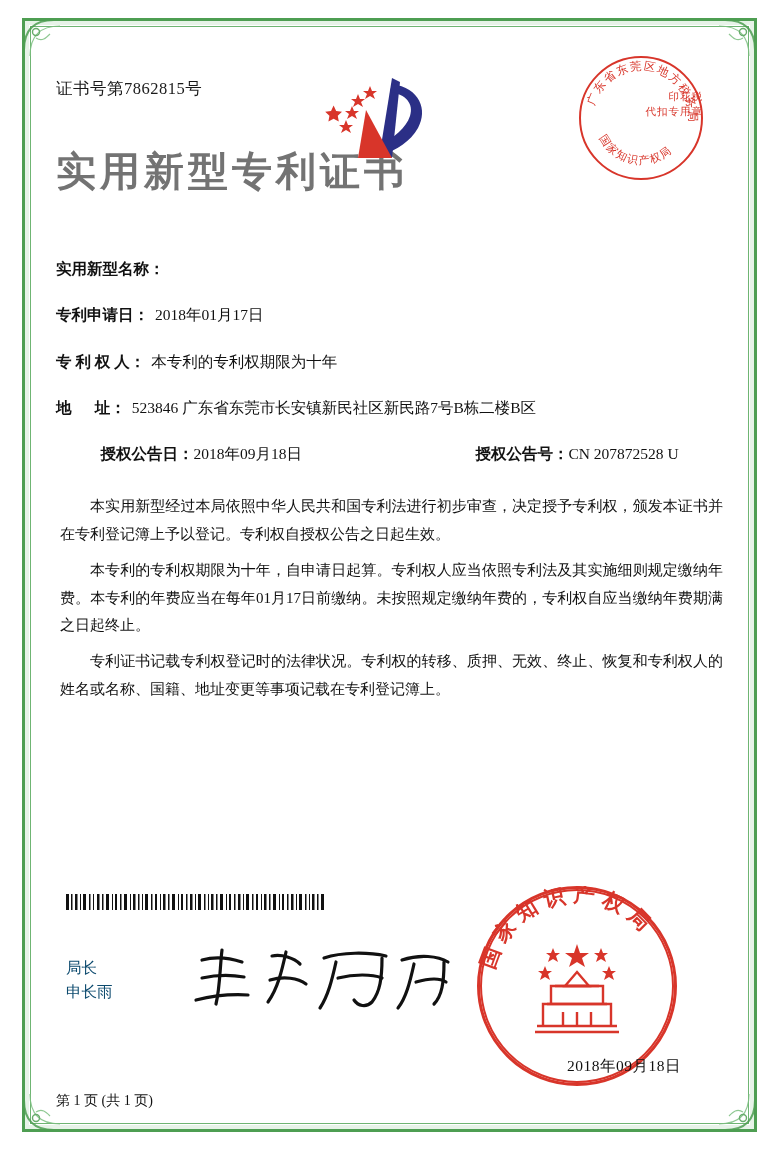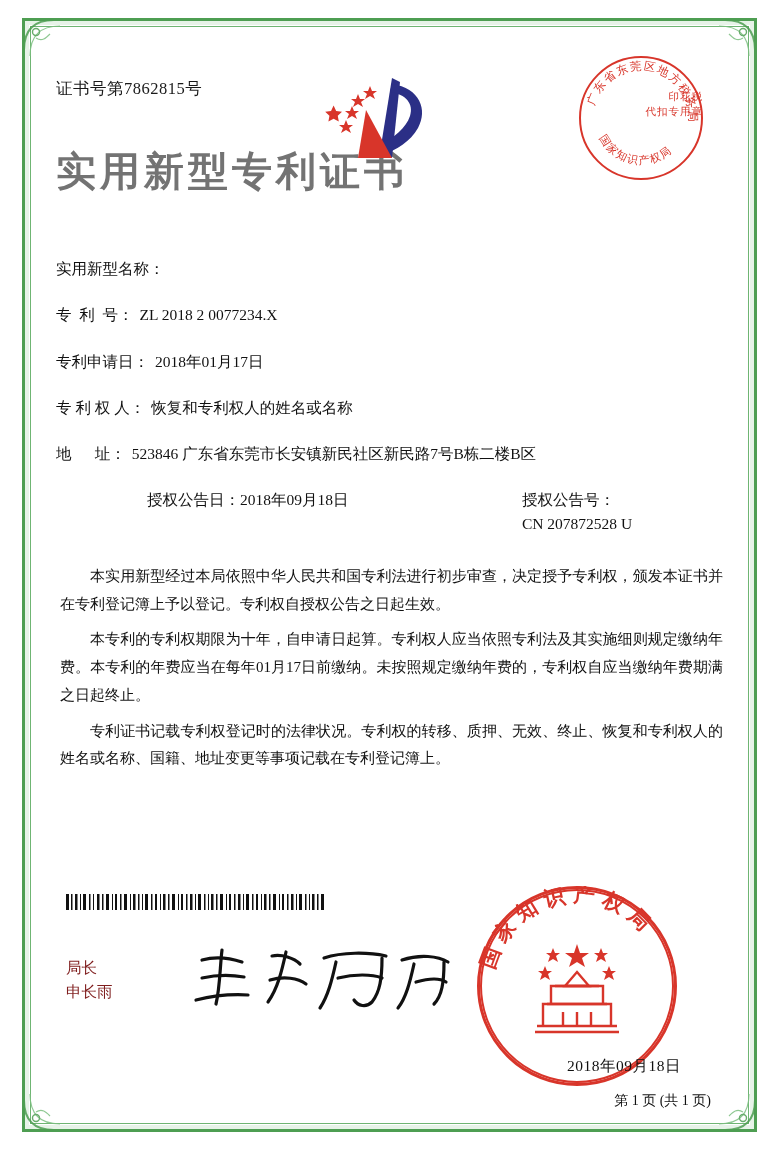--- a/index.html
+++ b/index.html
@@ -123,28 +123,29 @@
     line-height: 1.5;
   }
   .field-row {
     display: flex;
     align-items: flex-start;
     margin-bottom: 23px;
   }
   .field-label {
     white-space: pre;
     flex: 0 0 auto;
+    font-weight: bold;
   }
   .field-value {
     flex: 1 1 auto;
     padding-left: 6px;
   }
   .field-row.two-col { justify-content: center; }
   .pub-left { flex: 0 0 375px; display: flex; }
-  .pub-right { display: flex; flex-direction: column; }
+  .pub-right { display: flex; }
 
   .paras {
     margin-top: 28px;
     font-size: 15px;
     line-height: 1.85;
     color: #111;
     text-align: justify;
   }
   .paras p {
     margin: 0 0 8px 4px;
@@ -157,21 +158,21 @@
     top: 838px;
     width: 290px;
     height: 16px;
   }
   .sign-block {
     position: absolute;
     left: 10px;
     top: 900px;
     font-size: 15.5px;
     line-height: 1.55;
-    color: #7f1d1d;
+    color: #0c4a6e;
   }
   .handwriting {
     position: absolute;
     left: 130px;
     top: 888px;
     width: 270px;
     height: 70px;
   }
   .seal-main {
     position: absolute;
@@ -192,21 +193,21 @@
     top: 1000px;
     font-size: 15.5px;
     color: #111;
     letter-spacing: .5px;
   }
   .footer {
     position: absolute;
     left: 0;
     right: 12px;
     bottom: -8px;
-    text-align: right;
+    text-align: left;
     font-size: 14px;
     color: #111;
   }
 </style>
 </head>
 <body>
 
 <div class="page">
 
   <div class="frame-outer"></div>
@@ -285,33 +286,29 @@
 
     <div class="title">实用新型专利证书</div>
 
     <div class="fields">
 
       <div class="field-row">
         <span class="field-label">实用新型名称：</span>
       </div>
 
 
-      <div class="field-row">
-        <span class="field-label">专  利  号：</span>
-        <span class="field-value">ZL 2018 2 0077234.X</span>
-      </div>
 
       <div class="field-row">
         <span class="field-label">专利申请日：</span>
         <span class="field-value">2018年01月17日</span>
       </div>
 
       <div class="field-row">
         <span class="field-label">专 利 权 人：</span>
-        <span class="field-value">恢复和专利权人的姓名或名称</span>
+        <span class="field-value">本专利的专利权期限为十年</span>
       </div>
 
       <div class="field-row">
         <span class="field-label">地      址：</span>
         <span class="field-value">523846 广东省东莞市长安镇新民社区新民路7号B栋二楼B区</span>
       </div>
 
       <div class="field-row two-col">
         <span class="pub-left">
           <span class="field-label">授权公告日：</span>

